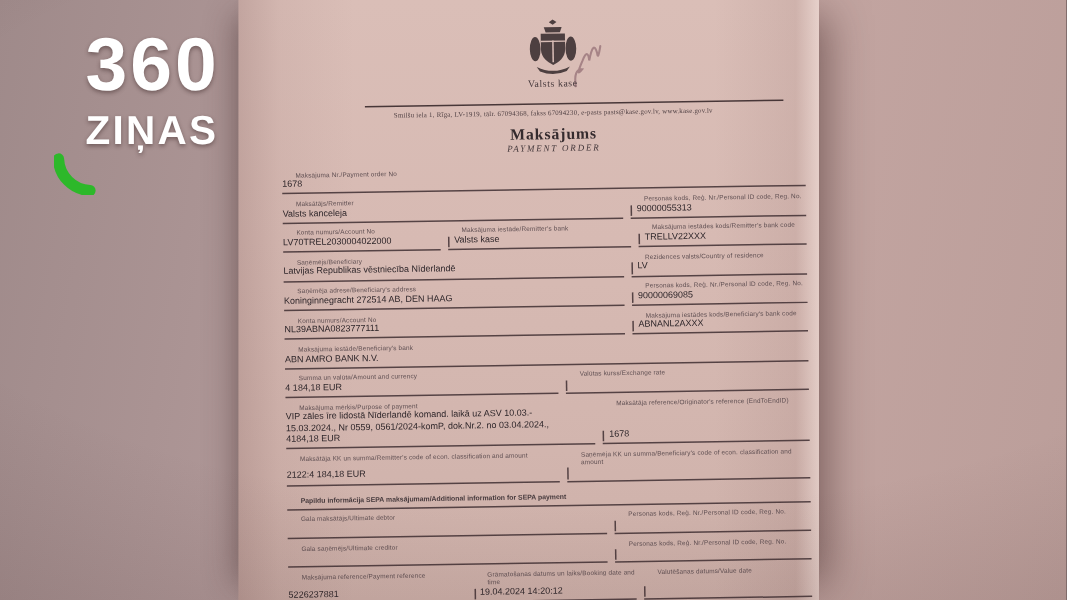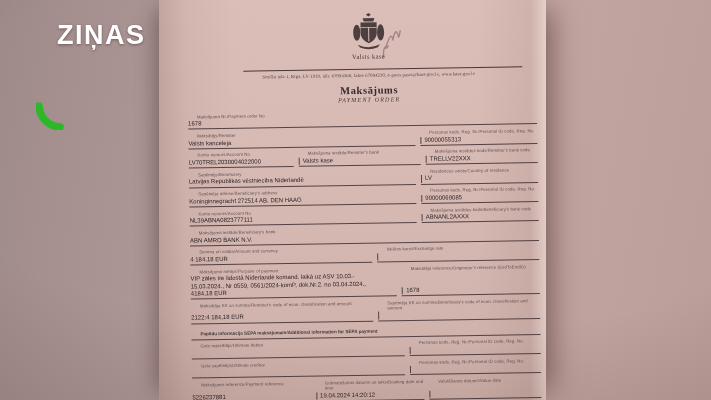--- a/index.html
+++ b/index.html
@@ -5,21 +5,21 @@
   html,body{margin:0;padding:0;background:#6e5c5c;}
   .stage{position:relative;width:711px;height:400px;overflow:hidden;
     font-family:"Liberation Sans",sans-serif;
     background:linear-gradient(100deg,#9f8a8a 0%,#b09898 30%,#c3a5a1 68%,#bb9e9a 100%);}
   .stage::after{content:"";position:absolute;inset:0;pointer-events:none;
     background:radial-gradient(120% 90% at 55% 35%, rgba(255,255,255,0) 55%, rgba(60,35,35,.18) 100%);}
   
   .logo{position:absolute;left:57px;top:20px;color:#fff;font-weight:bold;z-index:5;
     text-shadow:0 1px 3px rgba(45,25,25,.45);}
   .logo-top{font-size:50px;line-height:46px;letter-spacing:2px;}
-  .logo-bottom{font-size:27px;line-height:26px;letter-spacing:1.5px;margin-top:2px;}
+  .logo-bottom{font-size:27px;line-height:26px;letter-spacing:1.5px;margin-top:8px;}
   .logo-arc{position:absolute;left:36px;top:102px;z-index:5;}
   
   .paper{position:absolute;left:159px;top:0;width:387px;height:400px;
     background:
       linear-gradient(90deg, rgba(110,75,75,.22) 0%, rgba(110,75,75,.07) 7%, rgba(255,255,255,0) 20%, rgba(255,255,255,0) 82%, rgba(110,75,75,.10) 96%, rgba(255,244,240,.35) 100%),
       linear-gradient(180deg,#dabeb7 0%,#d7bab3 40%,#d2b5ae 75%,#ccafa8 100%);
     box-shadow:16px 0 26px -10px rgba(55,30,30,.5), -12px 0 20px -10px rgba(55,30,30,.45);}
   .doc{position:absolute;inset:0;transform:rotate(-.9deg);transform-origin:50% 45%;color:#3c3134;}
   .doc-header{text-align:center;padding-top:13px;padding-left:36px;}
   .emblem{display:block;margin:0 auto;opacity:.88;}
@@ -39,20 +39,21 @@
   .form-section{font-weight:bold;font-size:4.6px;line-height:6px;border-bottom:.8px solid rgba(62,46,49,.85);
     margin-top:5px;padding:2px 0 2px 9px;color:#463a3d;}
   .scribble{position:absolute;left:215px;top:26px;transform:rotate(-28deg);opacity:.55;}
 </style>
 </head>
 <body>
 
 <div class="stage">
 
   <div class="logo">
+    <div class="logo-top">360</div>
     <div class="logo-bottom">ZIŅAS</div>
   </div>
   <svg class="logo-arc" width="28" height="28" viewBox="0 0 28 28">
     <path d="M3 4 A 22 22 0 0 0 24 25" fill="none" stroke="#2db82a" stroke-width="7.5" stroke-linecap="round"></path>
   </svg>
 
   <div class="paper">
     <svg class="scribble" width="36" height="34" viewBox="0 0 36 34">
       <path d="M4 26 q4 -11 9 -8 q-7 3 3 -5 q7 -6 4 2 q9 -11 7 -2 q-2 5 4 -3" fill="none" stroke="#7d5560" stroke-width="1.4" stroke-linecap="round"></path>
     </svg>

